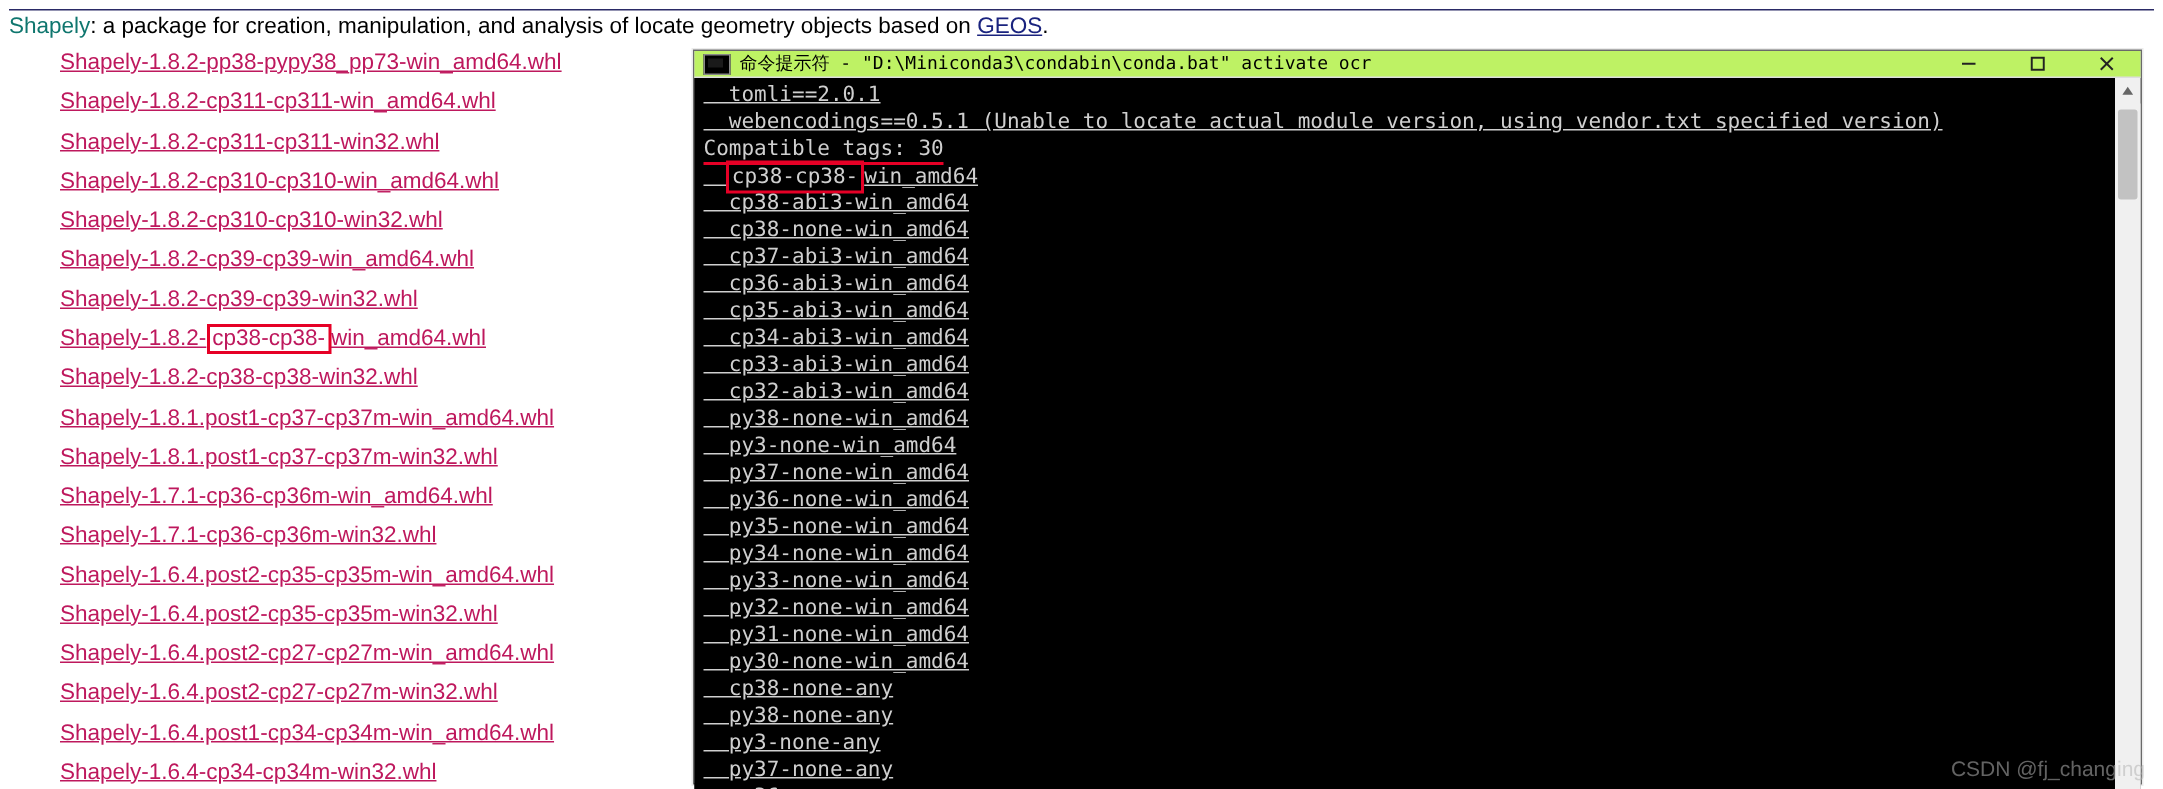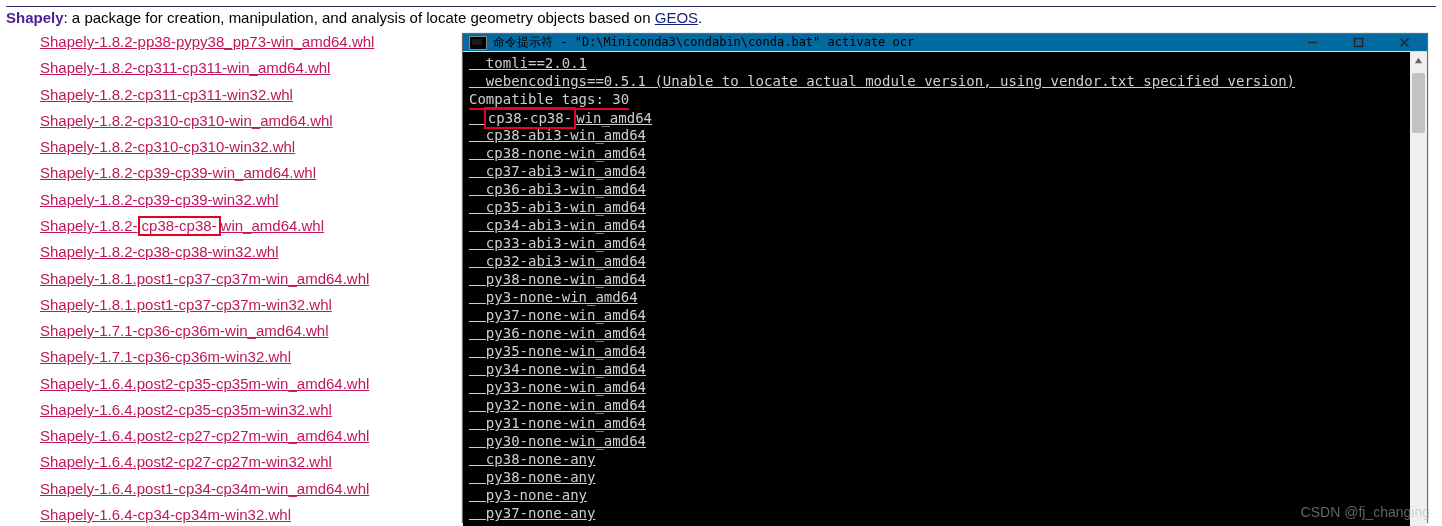--- a/index.html
+++ b/index.html
@@ -16,21 +16,21 @@
   .page { padding: 4px 6px 0 6px; }
   .header-line {
     border-top: 1px solid #2a2a66;
     margin-top: 2px;
   }
   .intro {
     margin: 2px 0 6px 0;
     font-size: 15px;
     color: #000;
   }
-  .intro .pkg { font-weight: 700; color: #4c1d95; }
+  .intro .pkg { font-weight: 400; color: #0f766e; }
   .intro .geos { color: #1a237e; text-decoration: underline; cursor: pointer; }
   .file-list { padding-left: 34px; }
   .file-row {
     margin: 6px 0;
     font-size: 15px;
     line-height: 1.35;
   }
   .file-row a,
   .file-row .lnk {
     color: #be185d;
@@ -48,21 +48,21 @@
     position: absolute;
     left: 462px; top: 33px;
     width: 966px; height: 490px;
     border: 1px solid #6a6a6a;
     background: #fff;
     box-shadow: 0 0 0 1px rgba(0,0,0,0.08);
     display: flex; flex-direction: column;
   }
   .titlebar {
     height: 26px;
-    background: #0369a1;
+    background: #bef264;
     display: flex; align-items: center;
     border-bottom: 1px solid #ddd;
     font-family: "SimSun","MS Gothic",monospace;
     font-size: 12px;
     position: relative;
   }
   .titlebar .ticon {
     width: 18px; height: 14px;
     background: #000;
     border: 1px solid #888;

